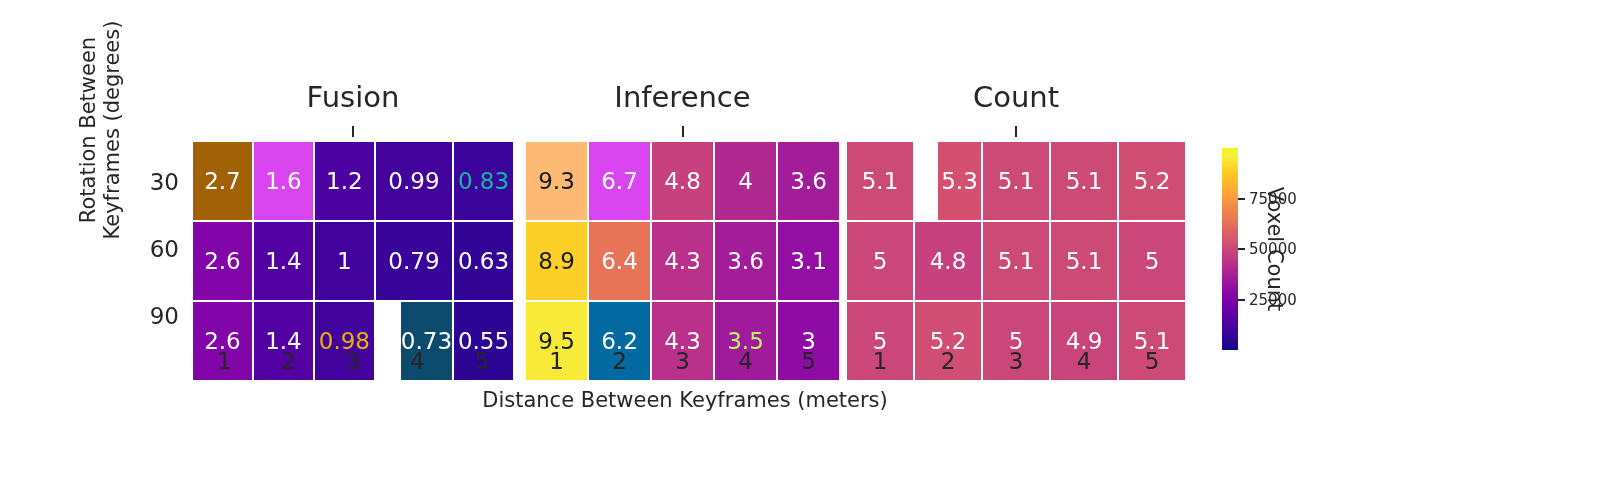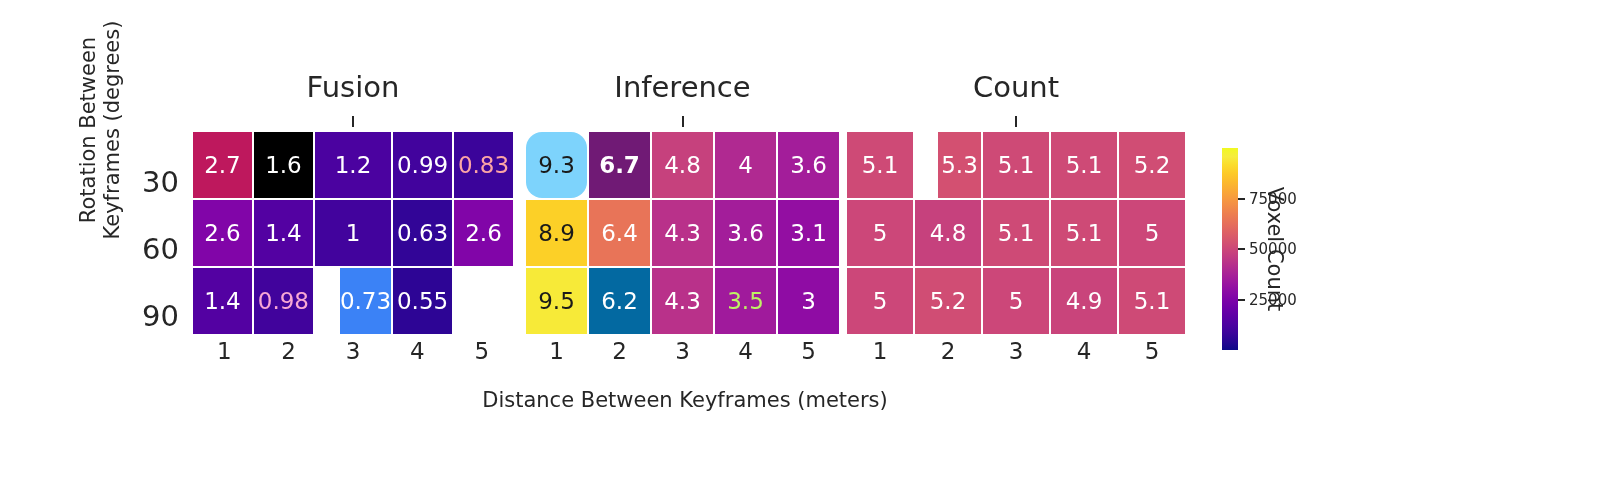--- a/index.html
+++ b/index.html
@@ -17,25 +17,25 @@
     display:flex;align-items:center;justify-content:center;
     font-size:21px;line-height:1.12;text-align:center;color:#262626;
     white-space:pre-line;
   }
 
   
   .rowlabels{position:absolute;left:120px;top:148px;width:65px;height:202px;}
   .rowlab{
     position:absolute;right:6px;width:60px;height:67.3px;
     display:flex;align-items:center;justify-content:flex-end;
-    font-size:29px;color:#262626;
+    font-size:23px;color:#262626;
   }
 
   
-  .panel{position:absolute;top:132px;height:202px;}
+  .panel{position:absolute;top:142px;height:238px;}
   .panel-title{
     position:absolute;left:0;width:100%;top:-62px;
     text-align:center;font-size:29px;color:#262626;white-space:nowrap;
   }
   .panel-tick{
     position:absolute;left:50%;top:-16px;width:2px;height:11px;
     background:#262626;transform:translateX(-1px);
   }
   .grid{position:absolute;inset:0;display:grid;
         grid-template-columns:repeat(5,1fr);grid-template-rows:repeat(3,1fr);
@@ -79,49 +79,50 @@
       <div class="rowlab" style="top: 0px;">30</div>
       <div class="rowlab" style="top: 67.3px;">60</div>
       <div class="rowlab" style="top: 134.6px;">90</div>
     </div>
 
   <div id="panels-host">
       <div class="panel" style="left: 193px; width: 320px;">
         <div class="panel-title">Fusion</div>
         <div class="panel-tick"></div>
         <div class="grid">
-          <div class="cell" style="background: #be185d; color: rgb(255, 255, 255);">2.7</div>
-          <div class="cell" style="background: #000000; color: rgb(255, 255, 255);">1.6</div>
+          <div class="cell" style="background: #a16207; color: rgb(255, 255, 255);">2.7</div>
+          <div class="cell" style="background: #d946ef; color: rgb(255, 255, 255);">1.6</div>
           <div class="cell" style="background: rgb(75, 2, 160); color: rgb(255, 255, 255);">1.2</div>
           <div class="cell" style="background: rgb(66, 3, 157); color: rgb(255, 255, 255);">0.99</div>
-          <div class="cell" style="background: rgb(59, 4, 154); color: #fca5a5;">0.83</div>
+          <div class="cell" style="background: rgb(59, 4, 154); color: #14b8a6;">0.83</div>
           <div class="cell" style="background: rgb(129, 5, 168); color: rgb(255, 255, 255);">2.6</div>
           <div class="cell" style="background: rgb(83, 1, 162); color: rgb(255, 255, 255);">1.4</div>
           <div class="cell" style="background: rgb(66, 3, 157); color: rgb(255, 255, 255);">1</div>
+          <div class="cell" style="background: rgb(57, 4, 153); color: rgb(255, 255, 255);">0.79</div>
           <div class="cell" style="background: rgb(50, 5, 151); color: rgb(255, 255, 255);">0.63</div>
           <div class="cell" style="background: rgb(129, 5, 168); color: rgb(255, 255, 255);">2.6</div>
           <div class="cell" style="background: rgb(83, 1, 162); color: rgb(255, 255, 255);">1.4</div>
-          <div class="cell" style="background: rgb(65, 3, 156); color: #f9a8d4;">0.98</div>
-          <div class="cell" style="background: #3b82f6; color: rgb(255, 255, 255); margin-left: 25px;">0.73</div>
+          <div class="cell" style="background: rgb(65, 3, 156); color: #eab308;">0.98</div>
+          <div class="cell" style="background: #0c4a6e; color: rgb(255, 255, 255); margin-left: 25px;">0.73</div>
           <div class="cell" style="background: rgb(45, 5, 149); color: rgb(255, 255, 255);">0.55</div>
         </div>
         <div class="collabels">
           <div class="collab">1</div>
           <div class="collab">2</div>
           <div class="collab">3</div>
           <div class="collab">4</div>
           <div class="collab">5</div>
         </div>
       </div>
       <div class="panel" style="left: 526px; width: 313px;">
         <div class="panel-title">Inference</div>
         <div class="panel-tick"></div>
         <div class="grid">
-          <div class="cell" style="background: #7dd3fc; color: rgb(26, 26, 26); border-radius: 16px;">9.3</div>
-          <div class="cell" style="background: #701a75; color: rgb(255, 255, 255); font-weight: bold;">6.7</div>
+          <div class="cell" style="background: #fdba74; color: rgb(26, 26, 26);">9.3</div>
+          <div class="cell" style="background: #d946ef; color: rgb(255, 255, 255);">6.7</div>
           <div class="cell" style="background: rgb(198, 65, 125); color: rgb(255, 255, 255);">4.8</div>
           <div class="cell" style="background: rgb(176, 41, 145); color: rgb(255, 255, 255);">4</div>
           <div class="cell" style="background: rgb(163, 29, 154); color: rgb(255, 255, 255);">3.6</div>
           <div class="cell" style="background: rgb(252, 208, 39); color: rgb(26, 26, 26);">8.9</div>
           <div class="cell" style="background: rgb(232, 116, 88); color: rgb(255, 255, 255);">6.4</div>
           <div class="cell" style="background: rgb(185, 49, 138); color: rgb(255, 255, 255);">4.3</div>
           <div class="cell" style="background: rgb(163, 29, 154); color: rgb(255, 255, 255);">3.6</div>
           <div class="cell" style="background: rgb(147, 14, 162); color: rgb(255, 255, 255);">3.1</div>
           <div class="cell" style="background: rgb(247, 234, 56); color: rgb(26, 26, 26);">9.5</div>
           <div class="cell" style="background: #0369a1; color: rgb(255, 255, 255);">6.2</div>

